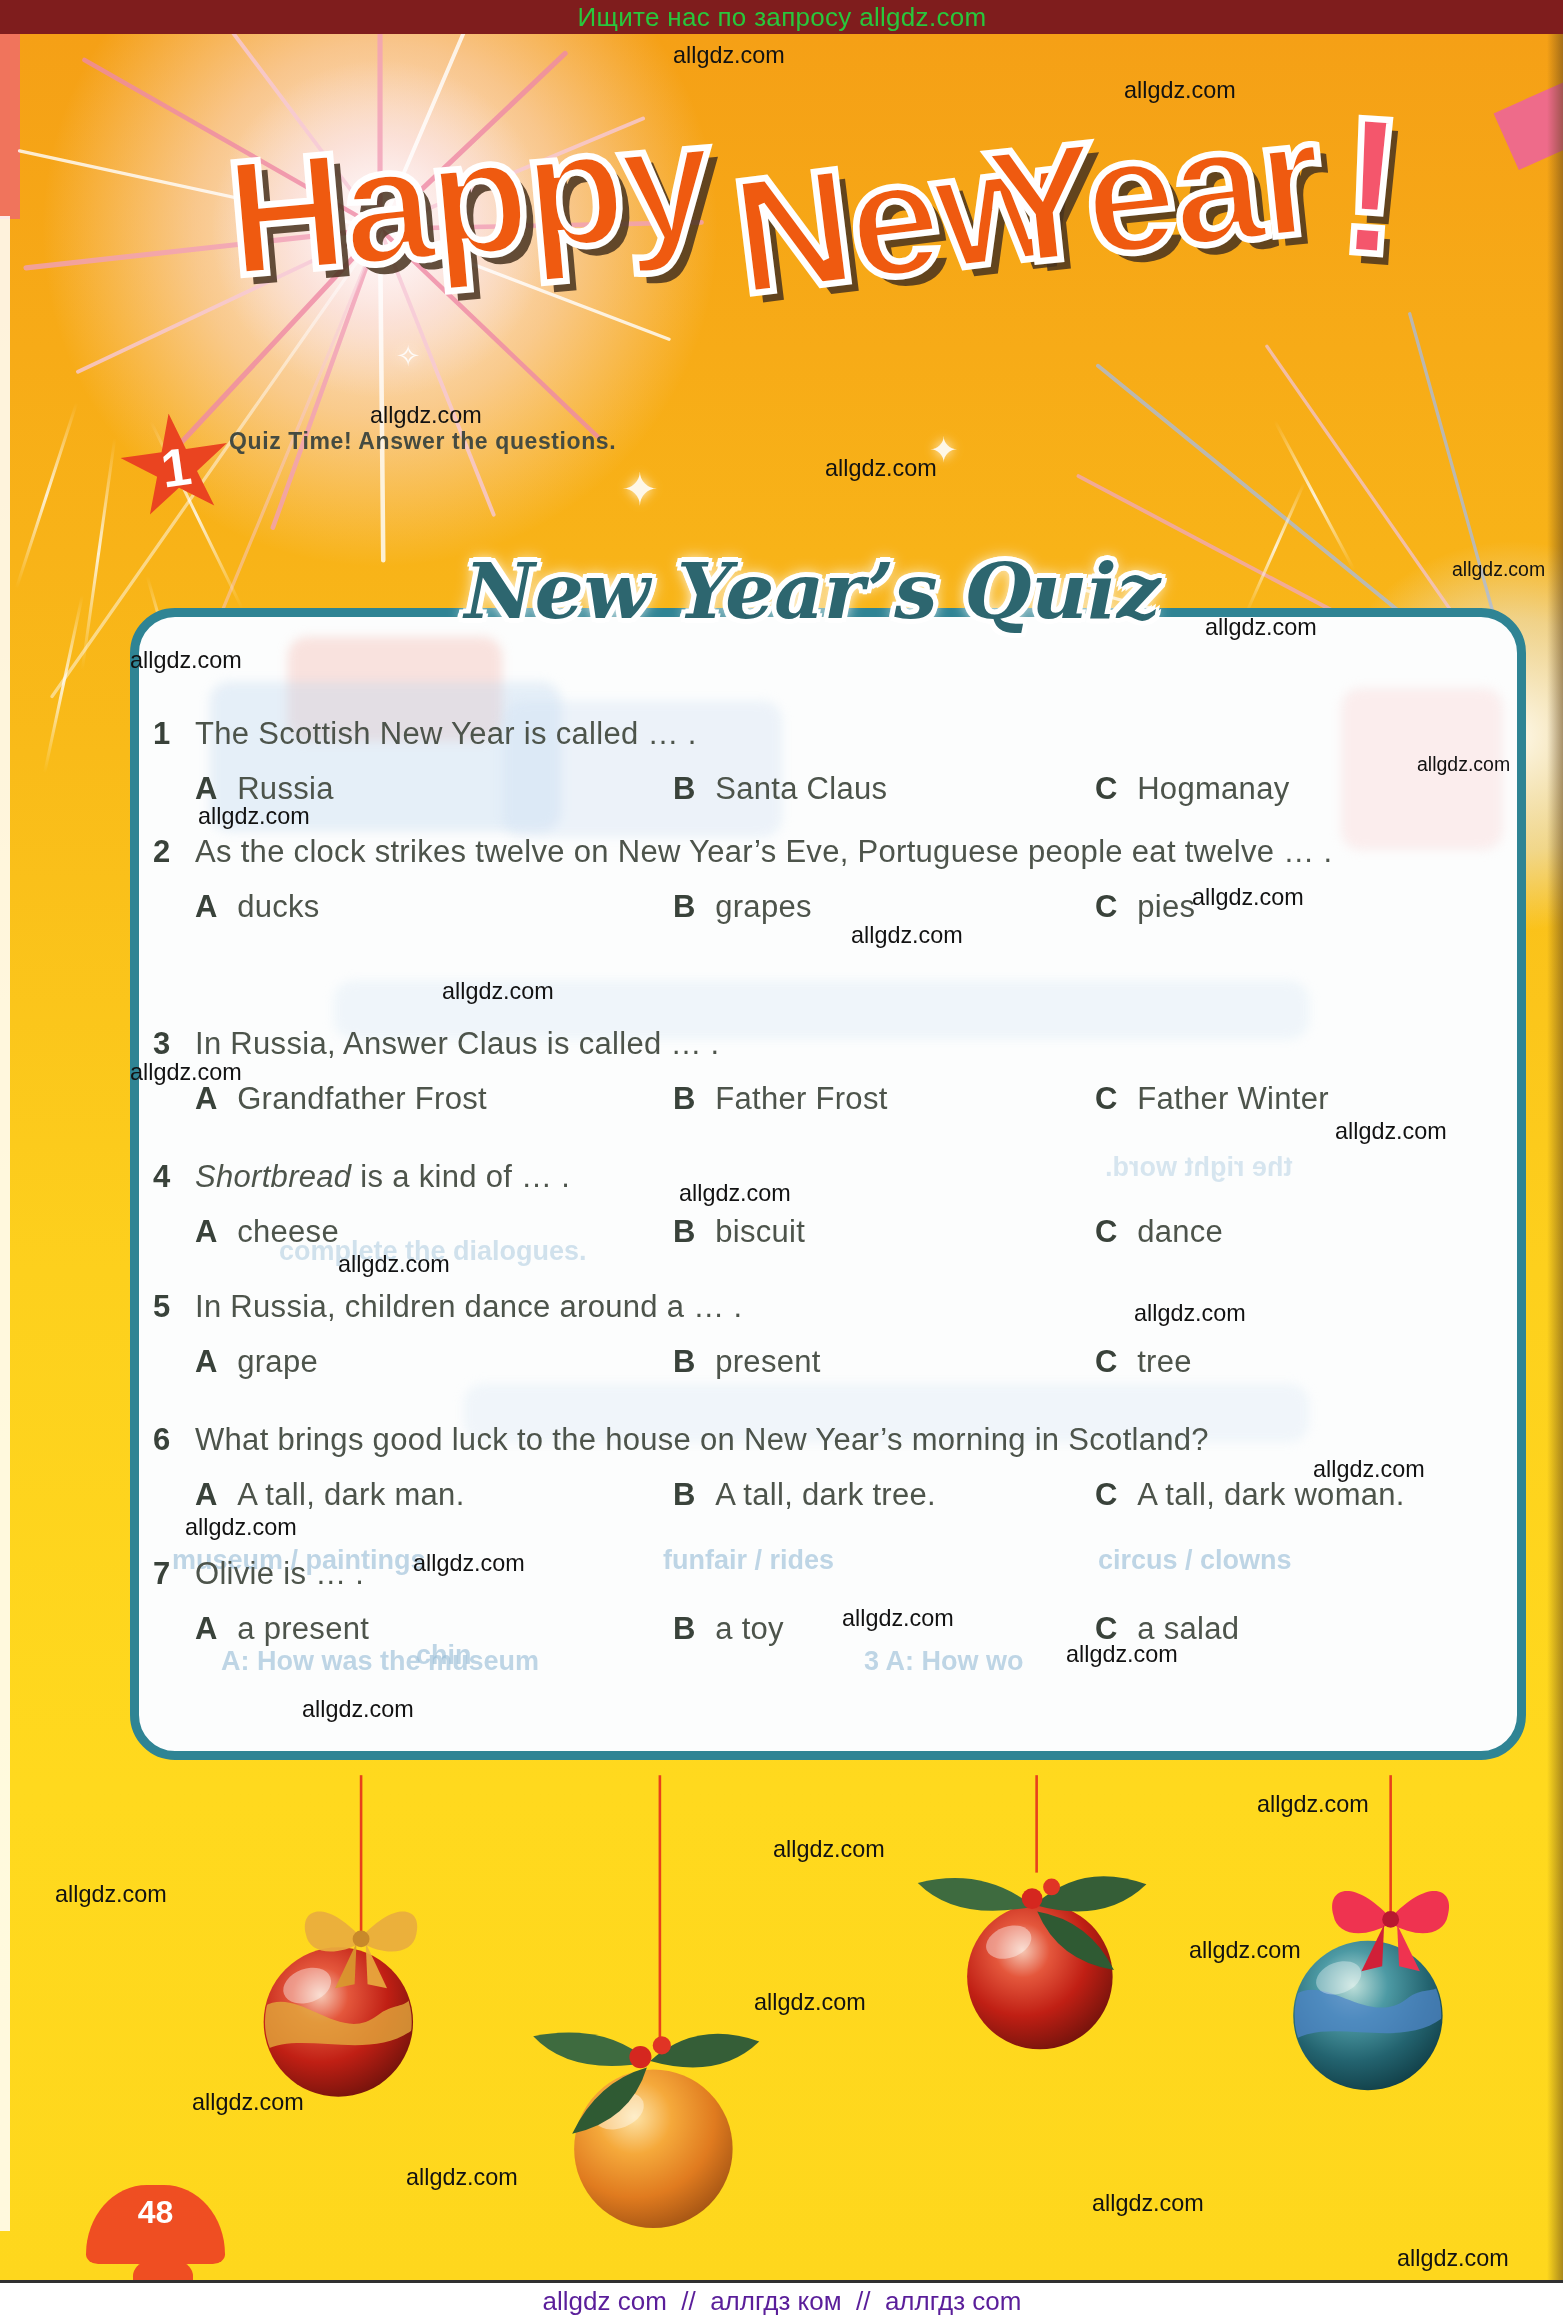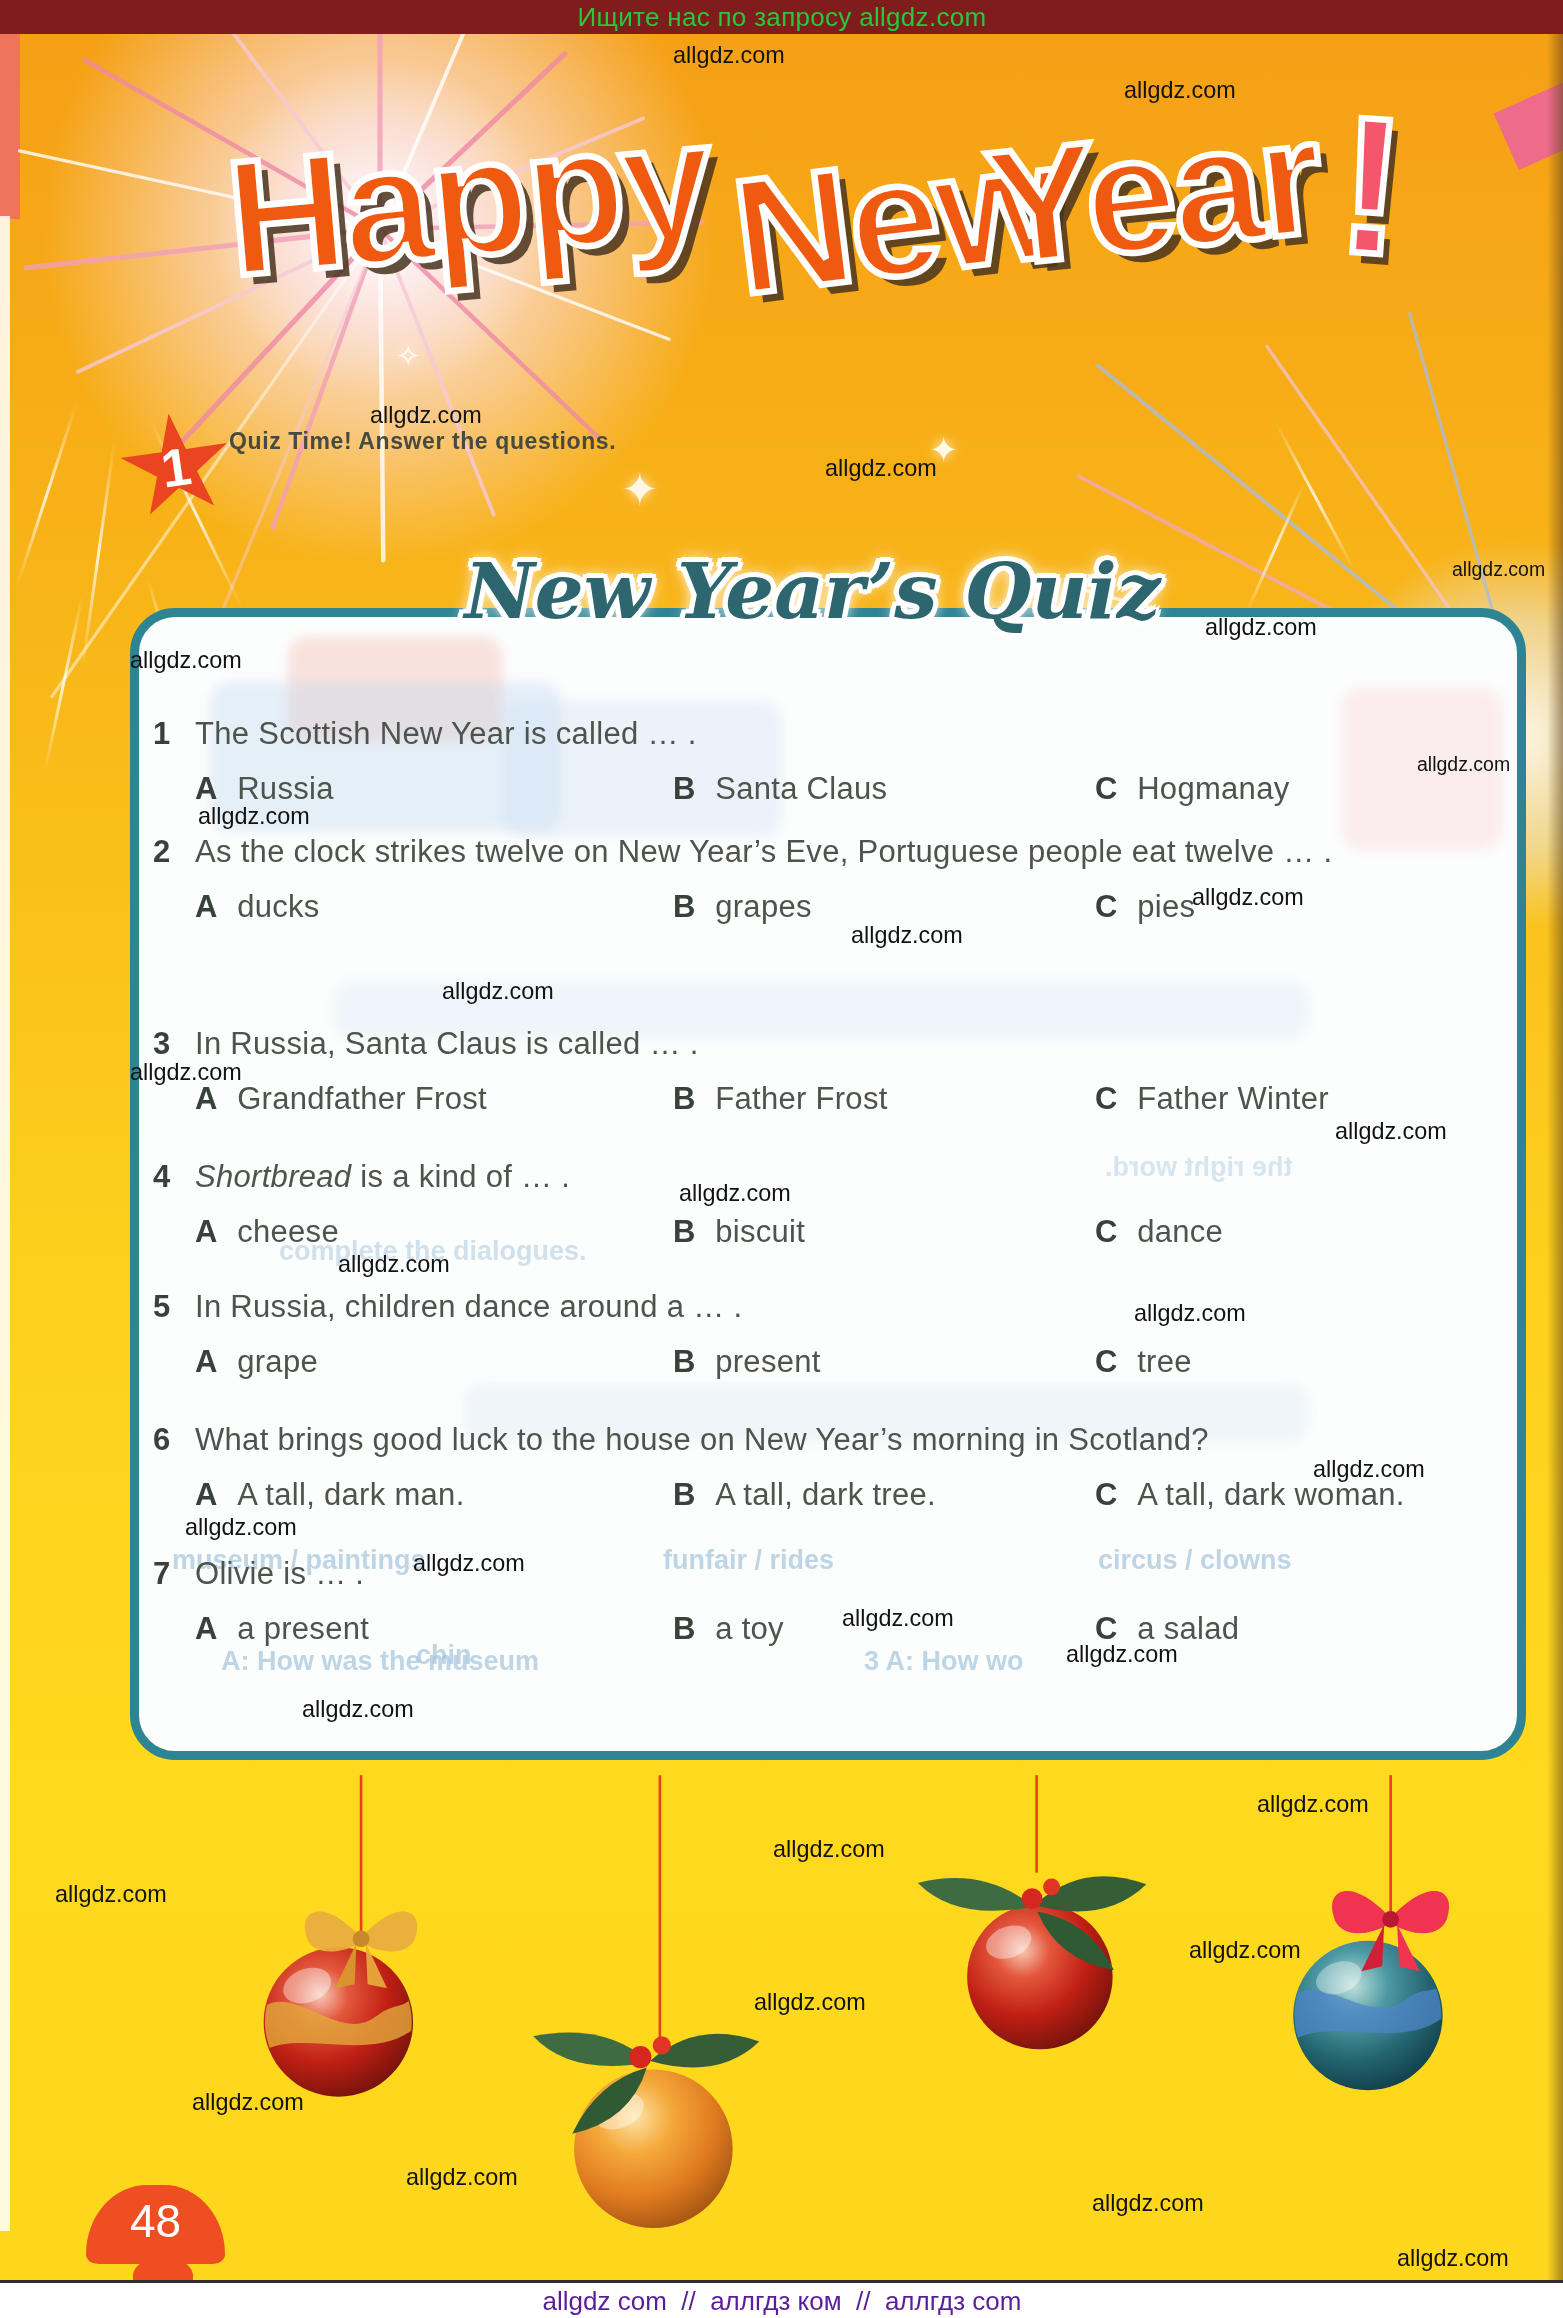--- a/index.html
+++ b/index.html
@@ -54,21 +54,21 @@
   .qnum{position:absolute;left:-42px;top:0;font-weight:bold;color:#39423a;}
   .qtext{display:block;}
   .opts{display:grid;grid-template-columns:478px 422px auto;margin-top:0;}
   .opt{white-space:nowrap;}
   .letter{font-weight:bold;color:#39423a;margin-right:19.5px;}
   
   .deco{position:absolute;left:0;top:1723px;}
   
   .mush-cap{position:absolute;left:86px;top:2151px;width:139px;height:79px;background:#ef4e22;
             border-radius:50% 50% 10% 10% / 100% 100% 14% 14%;}
-  .mush-num{position:absolute;width:100%;text-align:center;top:9px;color:#fff;font-weight:normal;font-size:46px;}
+  .mush-num{position:absolute;width:100%;text-align:center;top:9px;color:#fff;font-weight:bold;font-size:32px;}
   .mush-stem{position:absolute;left:133px;top:2228px;width:60px;height:56px;background:#ef4e22;
              border-radius:14.3px 14.3px 9px 9px;}
   .mush-shadow{position:absolute;left:166px;top:2254px;width:104px;height:27px;background:#9aa0a6;
                border-radius:50%;opacity:.75;}
   
   .page-edge-line{position:absolute;left:0;top:2280px;width:1564px;height:3.2px;background:#303030;}
   .footer-bar{position:absolute;left:0;top:2283px;width:1564px;height:36px;background:#ffffff;
               display:flex;align-items:center;justify-content:center;}
   .footer-text{color:#5a1e9a;font-size:26px;white-space:pre;}
   
@@ -203,21 +203,21 @@
       <div class="qtext" style="width:1170px;"><span>As the clock strikes twelve on New Year’s Eve, Portuguese people eat twelve … .</span></div>
       <div class="opts">
         <div class="opt"><span class="letter">A</span><span>ducks</span></div>
         <div class="opt"><span class="letter">B</span><span>grapes</span></div>
         <div class="opt"><span class="letter">C</span><span>pies</span></div>
       </div>
     </div>
 
     <div class="q" style="top:982px;">
       <span class="qnum">3</span>
-      <div class="qtext"><span>In Russia, Santa Claus is called … .</span></div>
+      <div class="qtext"><span>In Russia, Answer Claus is called … .</span></div>
       <div class="opts">
         <div class="opt"><span class="letter">A</span><span>Grandfather Frost</span></div>
         <div class="opt"><span class="letter">B</span><span>Father Frost</span></div>
         <div class="opt"><span class="letter">C</span><span>Father Winter</span></div>
       </div>
     </div>
 
     <div class="q" style="top:1115px;">
       <span class="qnum">4</span>
       <div class="qtext"><i>Shortbread</i><span> is a kind of … .</span></div>

